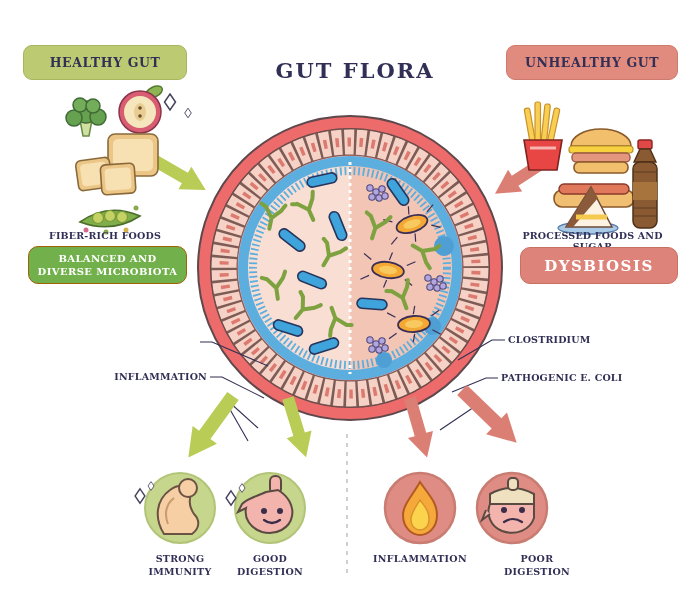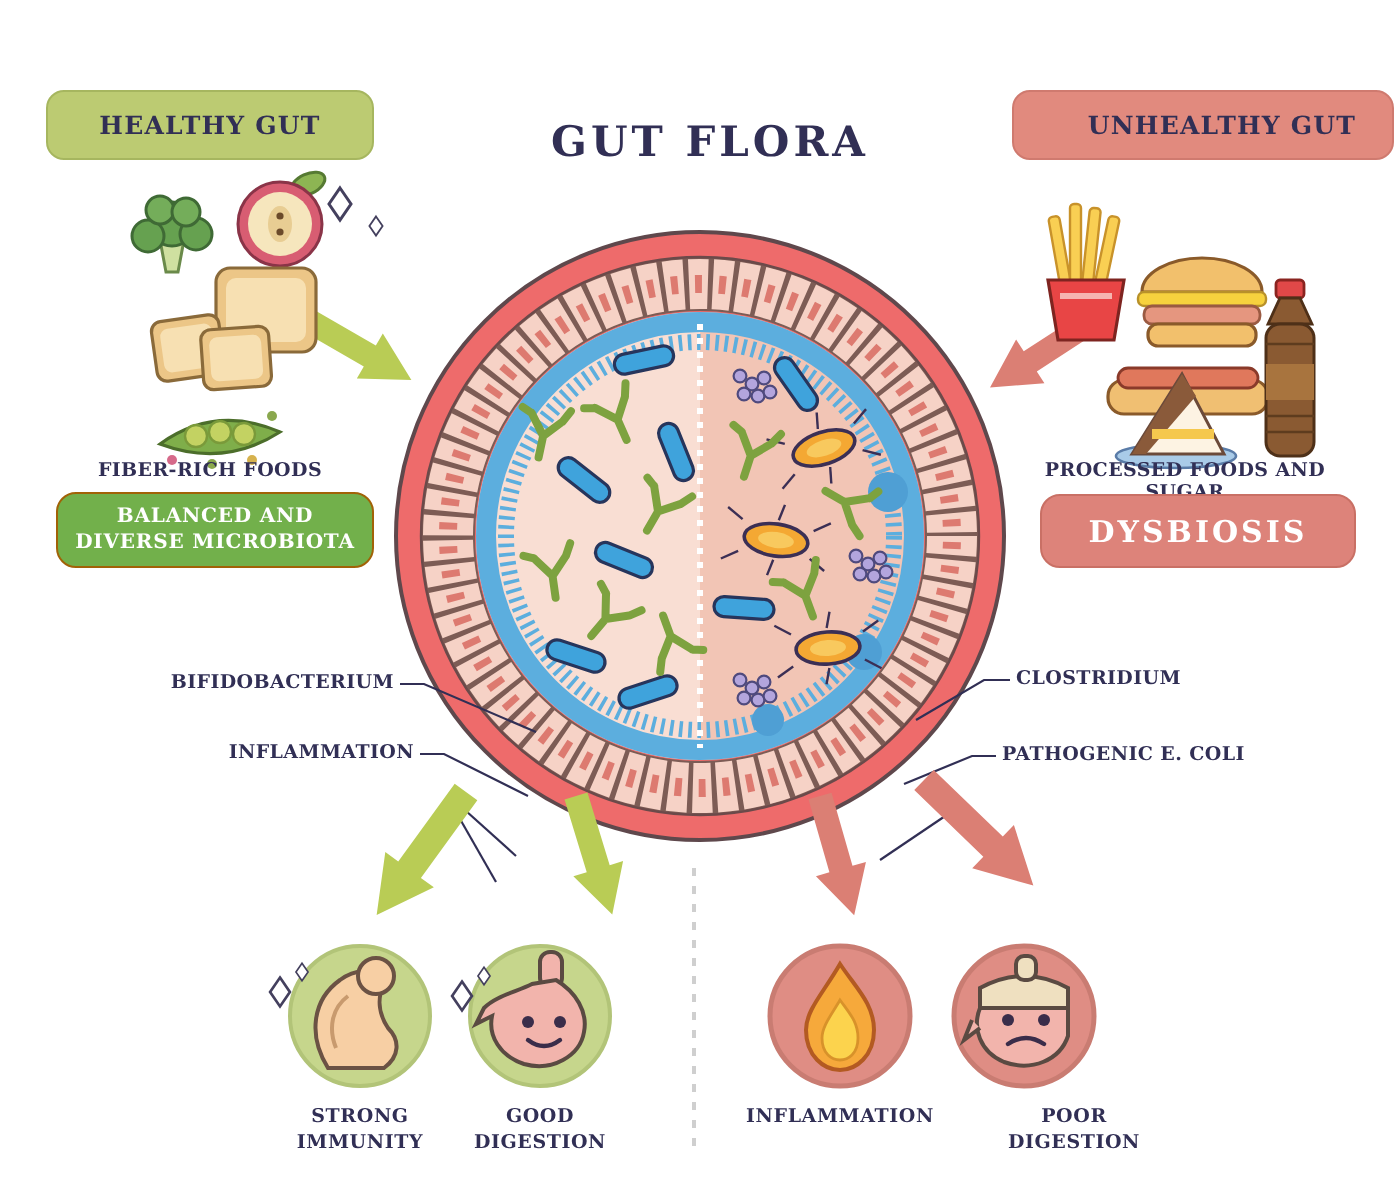--- a/index.html
+++ b/index.html
@@ -258,34 +258,33 @@
           <path d="M-8,14 Q1,8 10,14" fill="none" stroke="#3a2d4a" stroke-width="2.2" stroke-linecap="round"></path>
         </g>
       </g>
     </g>
   </svg>
 
   <div class="abs lbl title" style="left:250px;top:58px;width:210px;">GUT FLORA</div>
 
   <div class="abs lbl badge badge-green" style="left:23px;top:45px;width:162px;height:33px;">HEALTHY GUT</div>
 
-  <div class="abs lbl badge badge-salmon" style="left:506px;top:45px;width:170px;height:33px;padding-left:19px;">UNHEALTHY GUT</div>
+  <div class="abs lbl badge badge-salmon" style="left:506px;top:45px;width:170px;height:33px;">UNHEALTHY GUT</div>
 
   <div class="abs lbl caption" style="left:45px;top:230px;width:120px;">FIBER-RICH FOODS</div>
 
   <div class="abs pill pill-green" style="left:28px;top:246px;width:157px;height:36px;">
     <span>BALANCED AND</span>
     <span>DIVERSE MICROBIOTA</span>
   </div>
 
   <div class="abs lbl caption" style="left:510px;top:230px;width:165px;">PROCESSED FOODS AND SUGAR</div>
 
   <div class="abs pill pill-salmon dys" style="left:520px;top:247px;width:156px;height:35px;">DYSBIOSIS</div>
 
-  <div class="abs lbl calloutL" style="left:60px;top:336px;width:137px;">BIFIDOBACTERIUM</div>
   <div class="abs lbl calloutL" style="left:90px;top:371px;width:117px;">INFLAMMATION</div>
 
   <div class="abs lbl calloutR" style="left:508px;top:334px;width:130px;">CLOSTRIDIUM</div>
   <div class="abs lbl calloutR" style="left:501px;top:372px;width:150px;">PATHOGENIC E. COLI</div>
 
   <div class="abs lbl outcome" style="left:140px;top:552px;width:80px;">
     <span>STRONG</span><br>
     <span>IMMUNITY</span>
   </div>
   <div class="abs lbl outcome" style="left:230px;top:552px;width:80px;">

